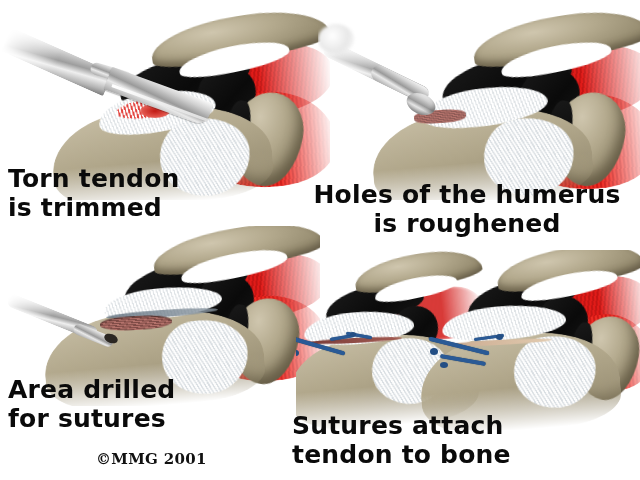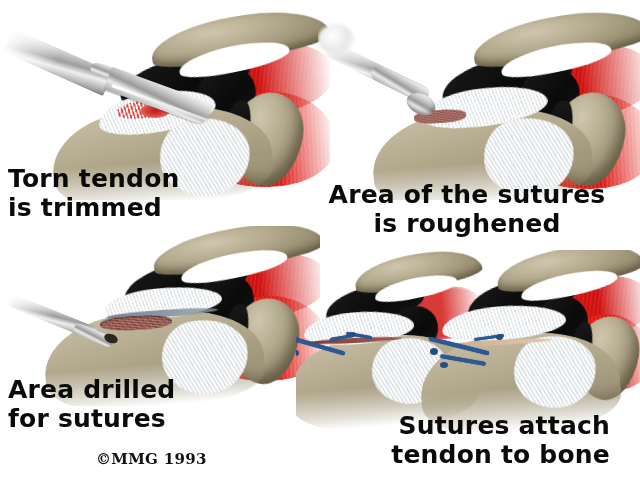--- a/index.html
+++ b/index.html
@@ -114,21 +114,21 @@
 
       <div class="sh soft" style="left:96px;top:110px;width:52px;height:13px;background:repeating-linear-gradient(12deg,#b5736c 0px,#b5736c 1.2px,#8d5a55 1.2px,#8d5a55 2.4px);border-radius:40%;transform:rotate(-4deg);"></div>
 
       <div class="sh metal feather-l" style="left:6px;top:38px;width:116px;height:17px;transform:rotate(26deg);transform-origin:left center;border-radius:9px;"></div>
       <div class="sh metal2" style="left:54px;top:62px;width:62px;height:16px;transform:rotate(26deg);transform-origin:left center;border-radius:8px;"></div>
       <div class="sh metal2" style="left:88px;top:94px;width:30px;height:20px;border-radius:50%;transform:rotate(24deg);box-shadow:inset -2px -2px 4px rgba(0,0,0,.3);"></div>
       <div class="sh soft2" style="left:0px;top:24px;width:36px;height:30px;background:radial-gradient(circle at 40% 40%,#fff 0%,#e8e8e8 55%,rgba(255,255,255,0) 100%);border-radius:50%;"></div>
     </div>
   </div>
 
-  <div class="cap" style="left:302px;top:180px;text-align:center;width:330px;">Area of the sutures
+  <div class="cap" style="left:302px;top:180px;text-align:center;width:330px;">Holes of the humerus
 is roughened</div>
 
   <div class="panel" style="left:0;top:226px;width:320px;height:180px;">
     <div class="art">
 
       <div class="sh musc feather-r soft" style="left:178px;top:30px;width:150px;height:62px;border-radius:60% 38% 42% 55%/70% 48% 52% 40%;transform:rotate(-6deg);"></div>
       <div class="sh musc2 feather-r soft" style="left:204px;top:70px;width:124px;height:86px;border-radius:46% 50% 40% 60%/55% 60% 40% 45%;transform:rotate(-8deg);"></div>
 
       <div class="sh dark soft" style="left:122px;top:36px;width:126px;height:40px;border-radius:50% 60% 40% 50%/70% 60% 40% 40%;transform:rotate(-13deg);"></div>
       <div class="sh dark soft" style="left:196px;top:48px;width:58px;height:52px;border-radius:50% 50% 44% 56%/60% 50% 50% 40%;transform:rotate(-18deg);"></div>
@@ -151,21 +151,21 @@
 
       <div class="sh metal feather-l" style="left:8px;top:66px;width:96px;height:14px;transform:rotate(22deg);transform-origin:left center;border-radius:7px;"></div>
       <div class="sh metal2" style="left:74px;top:96px;width:42px;height:11px;transform:rotate(22deg);transform-origin:left center;border-radius:6px;"></div>
       <div class="sh" style="left:104px;top:108px;width:14px;height:9px;background:#2b2722;border-radius:50%;transform:rotate(20deg);"></div>
     </div>
   </div>
 
   <div class="cap" style="left:8px;top:375px;">Area drilled
 for sutures</div>
 
-  <div class="copy" style="left:96px;top:450px;">©MMG 1993</div>
+  <div class="copy" style="left:96px;top:450px;">©MMG 2001</div>
 
   <div class="panel" style="left:296px;top:250px;width:344px;height:180px;">
     <div class="art">
 
       <div class="sh" style="left:0px;top:0px;width:186px;height:176px;">
         <div class="sh musc feather-r soft2" style="left:96px;top:38px;width:92px;height:52px;border-radius:60% 38% 42% 55%/70% 48% 52% 40%;transform:rotate(-6deg);opacity:.85;"></div>
         <div class="sh dark soft" style="left:28px;top:36px;width:100px;height:34px;border-radius:50% 60% 40% 50%/70% 60% 40% 40%;transform:rotate(-13deg);"></div>
         <div class="sh dark soft" style="left:96px;top:56px;width:46px;height:44px;border-radius:50% 50% 44% 56%/60% 50% 50% 40%;transform:rotate(-18deg);"></div>
         <div class="sh bone soft" style="left:58px;top:4px;width:128px;height:34px;border-radius:52% 48% 50% 50%/70% 74% 30% 26%;transform:rotate(-9deg);box-shadow:inset 0 -4px 6px rgba(60,52,34,.45);"></div>
         <div class="sh bone2 soft" style="left:38px;top:18px;width:64px;height:28px;border-radius:60% 40% 44% 56%/64% 60% 40% 36%;transform:rotate(-17deg);"></div>
@@ -198,16 +198,16 @@
         <div class="suture" style="left:2px;top:94px;width:62px;height:3.8px;transform:rotate(14deg);"></div>
         <div class="suture" style="left:48px;top:86px;width:30px;height:3.4px;transform:rotate(-8deg);"></div>
         <div class="suture" style="left:14px;top:108px;width:46px;height:3.6px;transform:rotate(10deg);"></div>
         <div class="sutknot" style="left:4px;top:98px;width:8px;height:7px;"></div>
         <div class="sutknot" style="left:70px;top:84px;width:7px;height:6px;"></div>
         <div class="sutknot" style="left:14px;top:112px;width:8px;height:6px;"></div>
       </div>
     </div>
   </div>
 
-  <div class="cap" style="left:292px;top:411px;text-align:right;width:318px;">Sutures attach
+  <div class="cap" style="left:292px;top:411px;text-align:left;width:318px;">Sutures attach
 tendon to bone</div>
 
 </div>
 
 </body></html>

